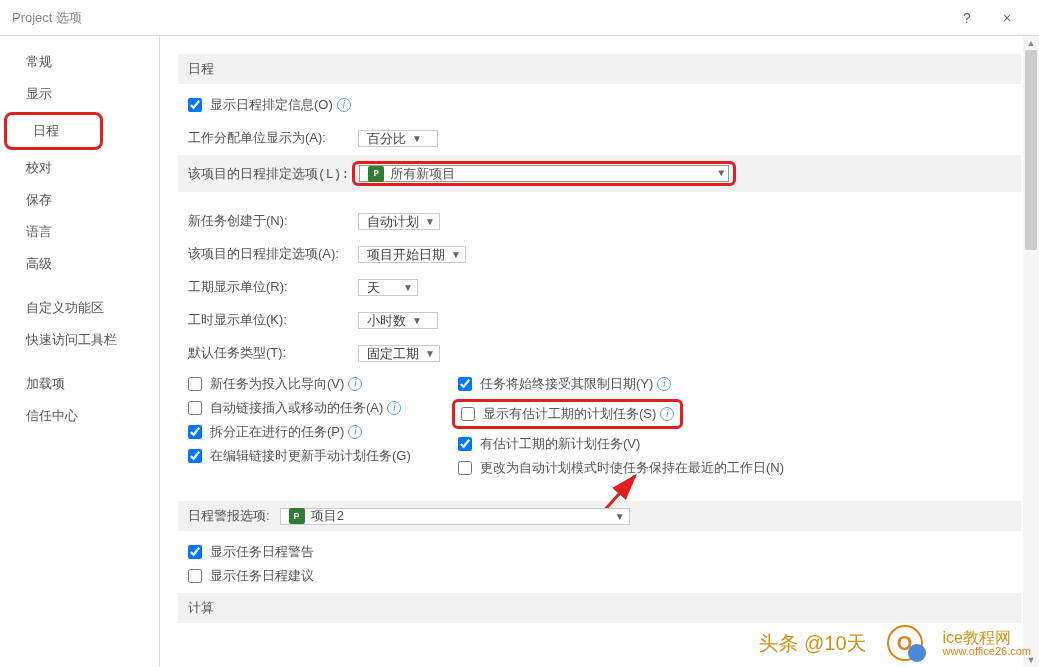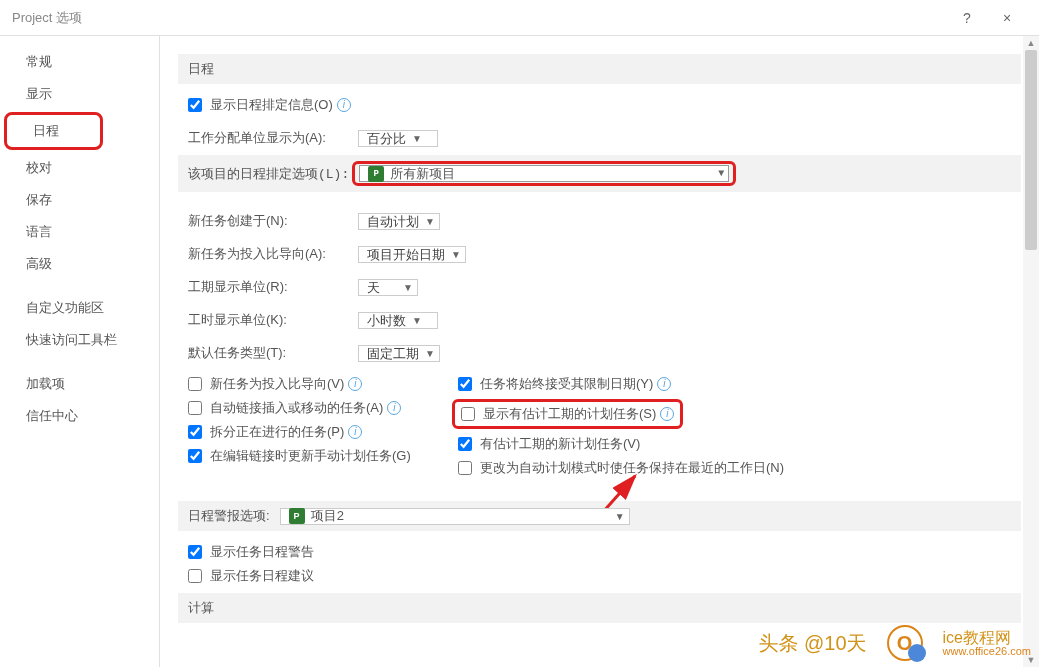--- a/index.html
+++ b/index.html
@@ -114,21 +114,21 @@
 
     <div class="row">
       <span class="row-label">新任务创建于(N):</span>
       <span class="select-box">
         <span>自动计划</span>
         <span class="select-caret">▼</span>
       </span>
     </div>
 
     <div class="row">
-      <span class="row-label">新任务为投入比导向(A):</span>
+      <span class="row-label">该项目的日程排定选项(A):</span>
       <span class="select-box">
         <span>项目开始日期</span>
         <span class="select-caret">▼</span>
       </span>
     </div>
 
     <div class="row">
       <span class="row-label">工期显示单位(R):</span>
       <span class="select-box" style="min-width:60px">
         <span>天</span>

